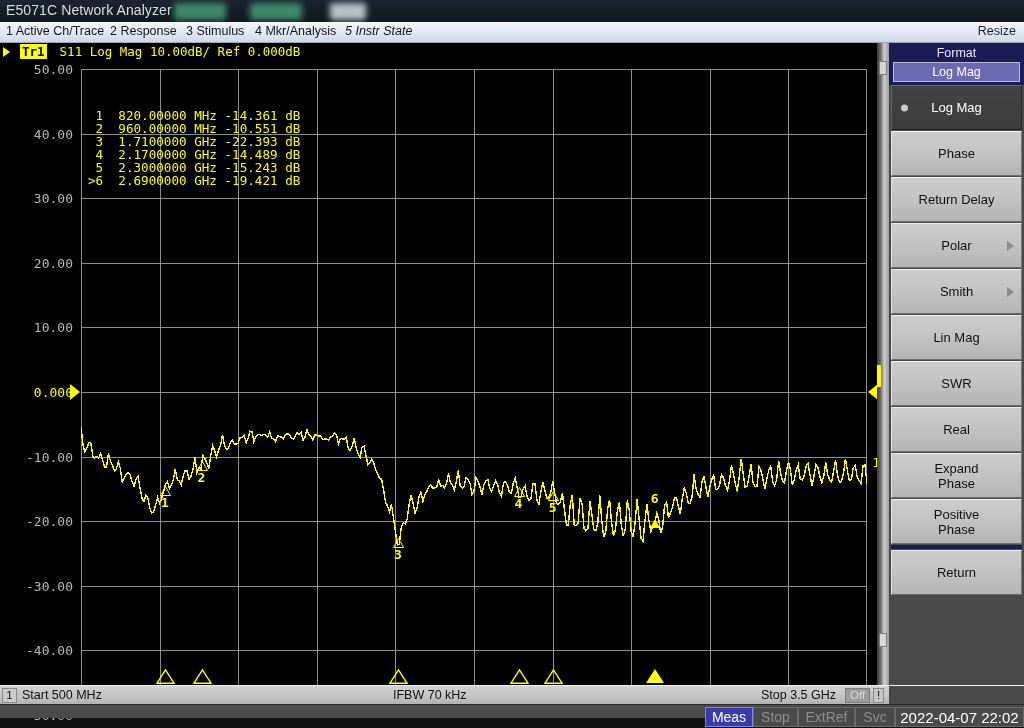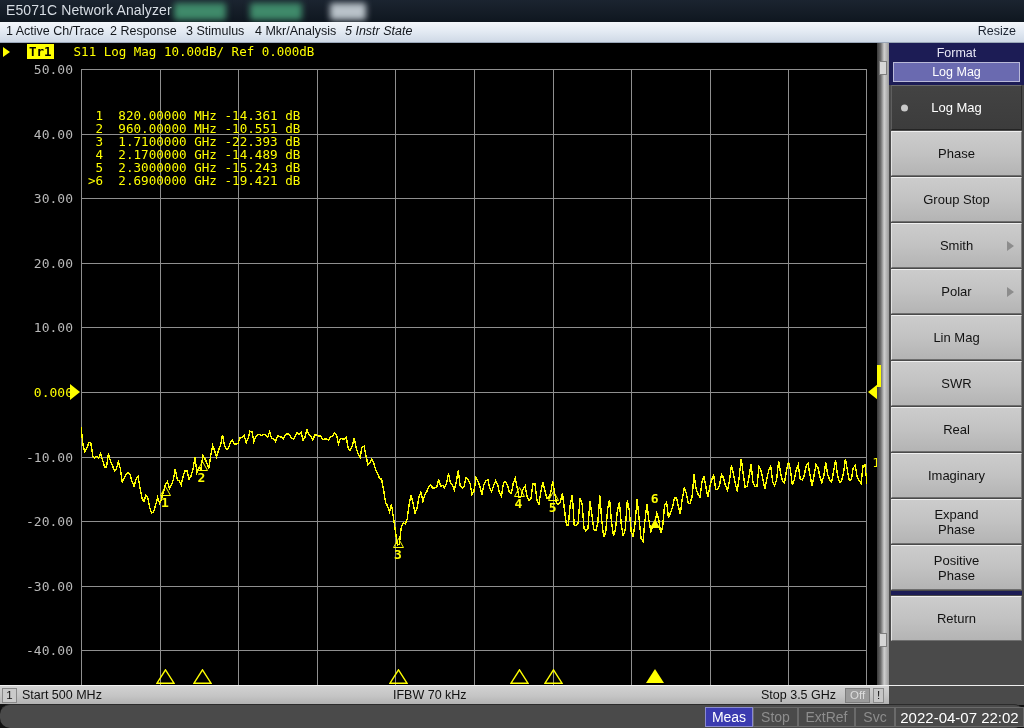--- a/index.html
+++ b/index.html
@@ -44,21 +44,21 @@
   .menubar .mitem.resize { color: #1b2330; }
 
   
   .graphpanel {
     position: absolute; left: 0; top: 43px; width: 877px; height: 642px;
     background: #000;
     font-family: "DejaVu Sans Mono", monospace;
   }
   .trace-hdr {
     position: absolute; left: 0; top: 0; height: 17px;
-    display: flex; align-items: center; gap: 15px;
+    display: flex; align-items: center; gap: 8px;
     font-size: 12.5px; color: #ffff00;
     font-family: "DejaVu Sans Mono", monospace;
     white-space: nowrap;
   }
   .tri-right {
     width: 0; height: 0; border-left: 7px solid #ffff00;
     border-top: 5px solid transparent; border-bottom: 5px solid transparent;
     margin-left: 3px; margin-right: 2px;
   }
   .tr-badge {
@@ -211,22 +211,22 @@
   .statusbar .sb-bang {
     position: absolute; top: 2px; height: 15px; padding: 0 3px;
     background: #c6c6c6; border: 1px solid #8a8a8a;
     font-size: 11.5px; color: #111; line-height: 13px;
   }
   .statusbar .sb-dark {
     position: absolute; top: 0; height: 19px; background: #4a4a4a;
   }
 
   .sysbar {
-    position: absolute; left: 0; top: 704px; width: 1024px; height: 24px;
-    background: #4a4a4a; border-top: 1px solid #2b2b2b; border-radius: 10px;
+    position: absolute; left: 0; top: 704px; width: 1024px; height: 14px;
+    background: #4a4a4a; border-top: 1px solid #2b2b2b;
   }
   .sysbar .cell {
     position: absolute; top: 2px; height: 20px;
     display: flex; align-items: center; justify-content: center;
     font-size: 14px; font-family: "Liberation Sans", sans-serif;
   }
   .sysbar .meas {
     background: #3b3bb0; color: #ffffff;
     border: 1px solid #8a8ad0;
   }
@@ -393,41 +393,38 @@
     </div>
     <div id="softkey-list">
         <div class="sk-btn selected">
           <div class="sk-radio"></div>
           <span style="white-space: pre-line;">Log Mag</span>
         </div>
         <div class="sk-btn">
           <span style="white-space: pre-line;">Phase</span>
         </div>
         <div class="sk-btn">
-          <span style="white-space: pre-line;">Group Stop</span>
+          <span style="white-space: pre-line;">Return Delay</span>
+        </div>
+        <div class="sk-btn">
+          <span style="white-space: pre-line;">Polar</span>
+          <div class="sk-arrow"></div>
         </div>
         <div class="sk-btn">
           <span style="white-space: pre-line;">Smith</span>
           <div class="sk-arrow"></div>
         </div>
         <div class="sk-btn">
-          <span style="white-space: pre-line;">Polar</span>
-          <div class="sk-arrow"></div>
-        </div>
-        <div class="sk-btn">
           <span style="white-space: pre-line;">Lin Mag</span>
         </div>
         <div class="sk-btn">
           <span style="white-space: pre-line;">SWR</span>
         </div>
         <div class="sk-btn">
           <span style="white-space: pre-line; text-align: center;">Real</span>
-        </div>
-        <div class="sk-btn">
-          <span style="white-space: pre-line;">Imaginary</span>
         </div>
         <div class="sk-btn">
           <span style="white-space: pre-line;">Expand
 Phase</span>
         </div>
         <div class="sk-btn">
           <span style="white-space: pre-line;">Positive
 Phase</span>
         </div>
         <div class="sk-sep"></div>

